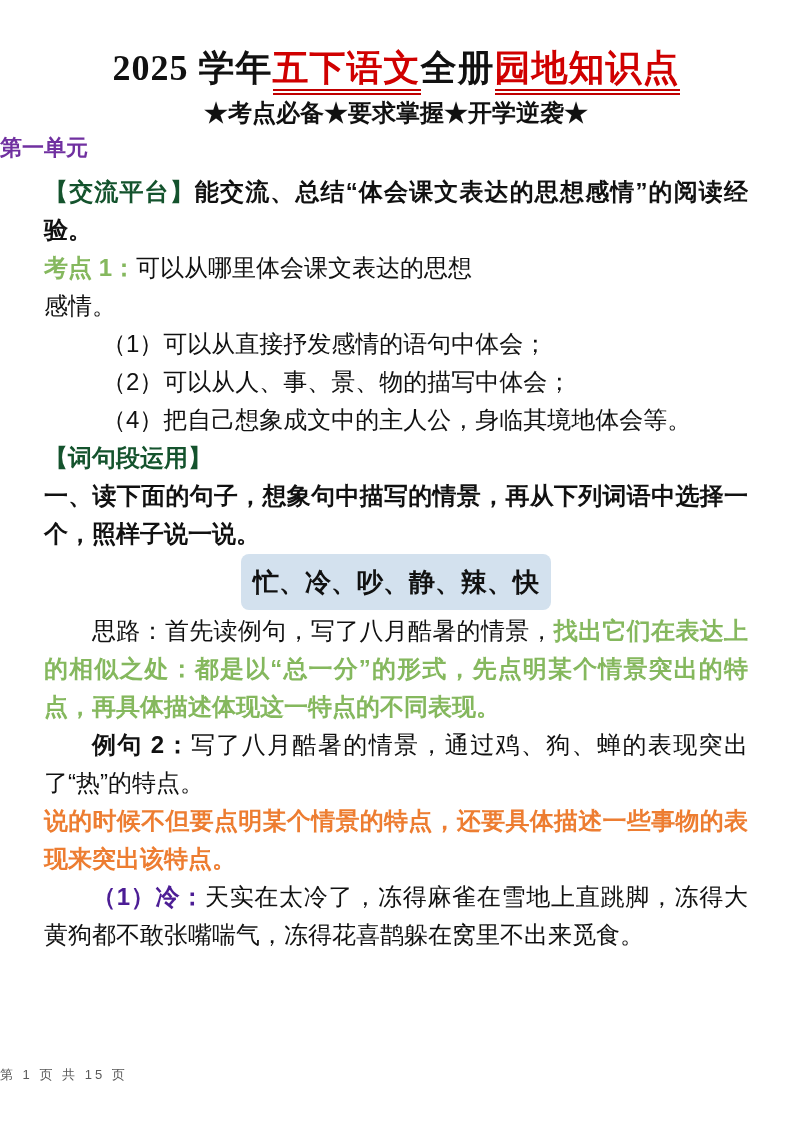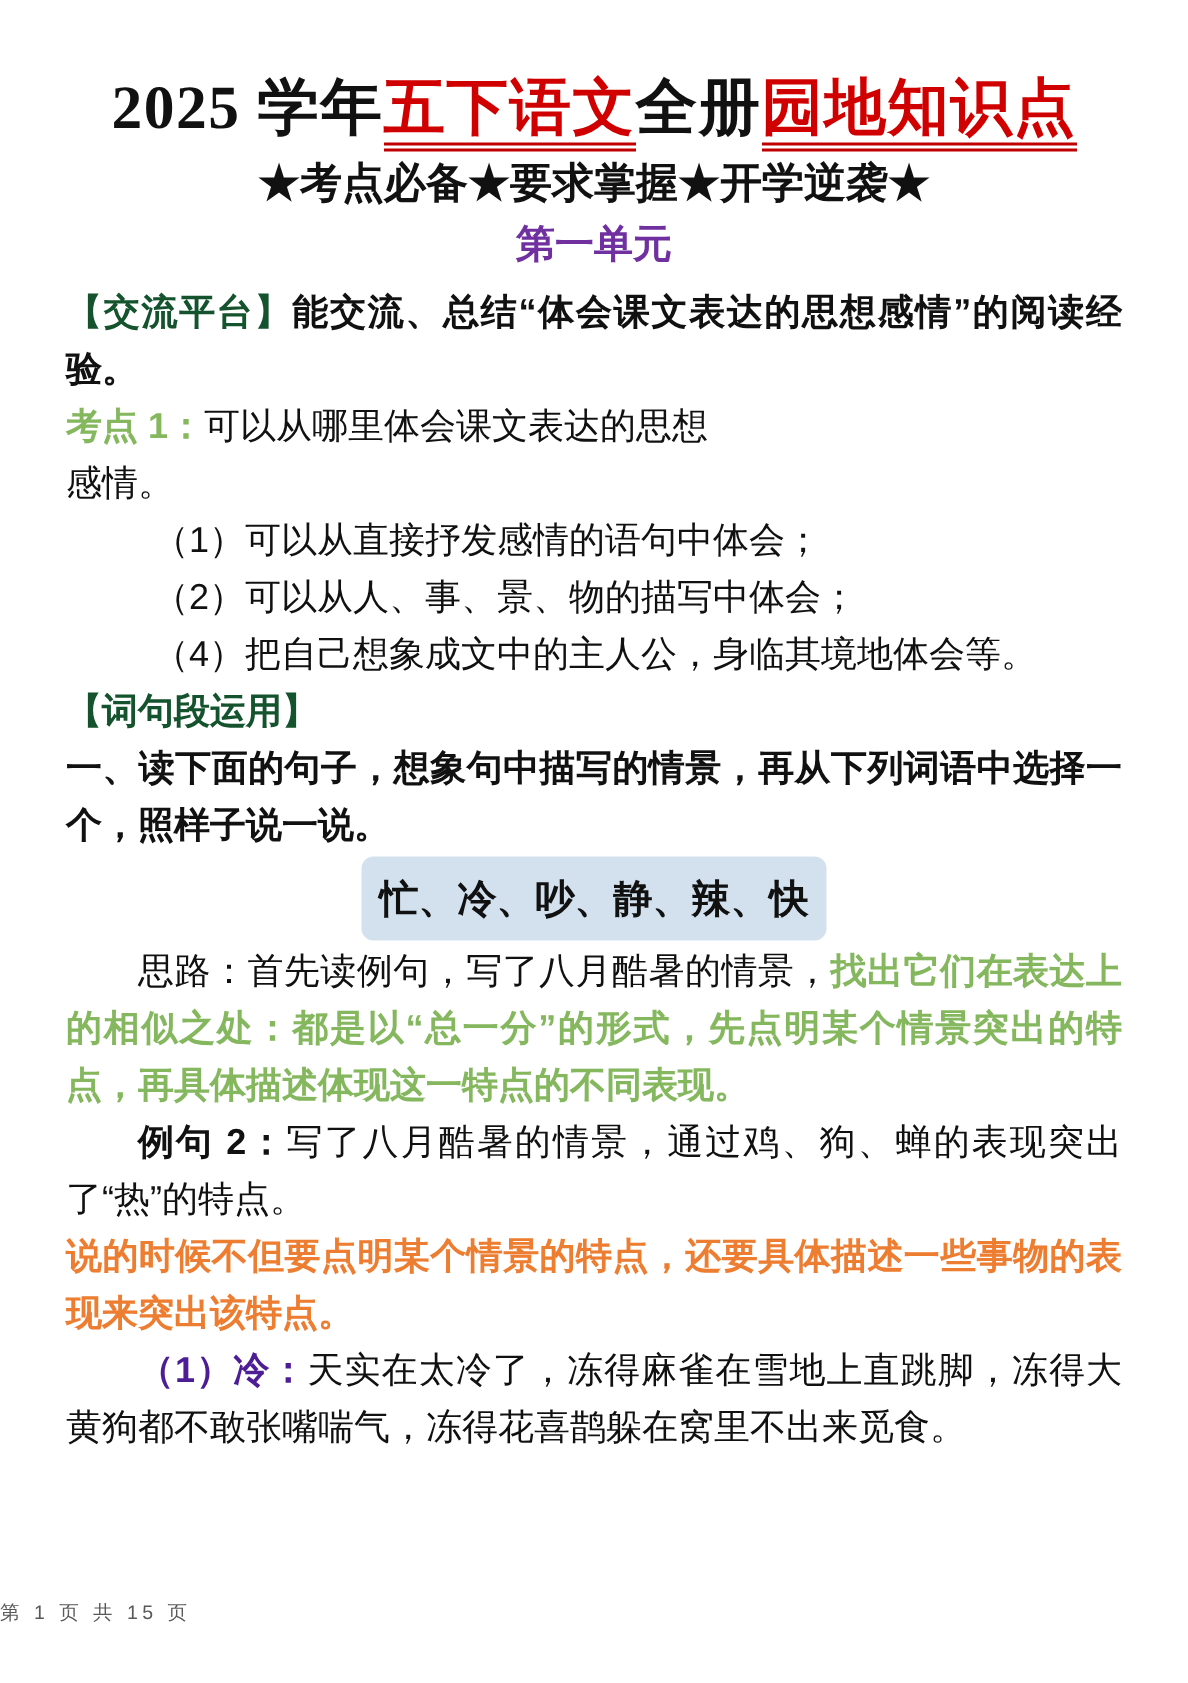--- a/index.html
+++ b/index.html
@@ -15,42 +15,41 @@
     background: #ffffff;
     overflow: hidden;
     font-family: "Liberation Sans", sans-serif;
     color: #111111;
   }
   
   .doc-title {
     margin: 46px 20px 6px 20px;
     text-align: center;
     font-family: "Liberation Serif", serif;
-    font-size: 41px;
+    font-size: 36px;
     font-weight: bold;
     letter-spacing: 1px;
     line-height: 1.25;
     color: #111111;
     white-space: nowrap;
   }
   .title-red {
     color: #d00000;
     border-bottom: 6px double #c00000;
     padding-bottom: 1px;
   }
   .doc-subtitle {
     text-align: center;
-    font-size: 28px;
+    font-size: 24px;
     font-weight: bold;
     margin: 0 0 4px 0;
     color: #111111;
   }
   .unit-heading {
-    text-align: center;
-    font-size: 26px;
+    font-size: 22px;
     font-weight: bold;
     margin: 0 0 10px 0;
     color: #7030a0;
   }
   
   .doc-body {
     padding: 0 44px;
     font-size: 24px;
     line-height: 38px;
     text-align: justify;

